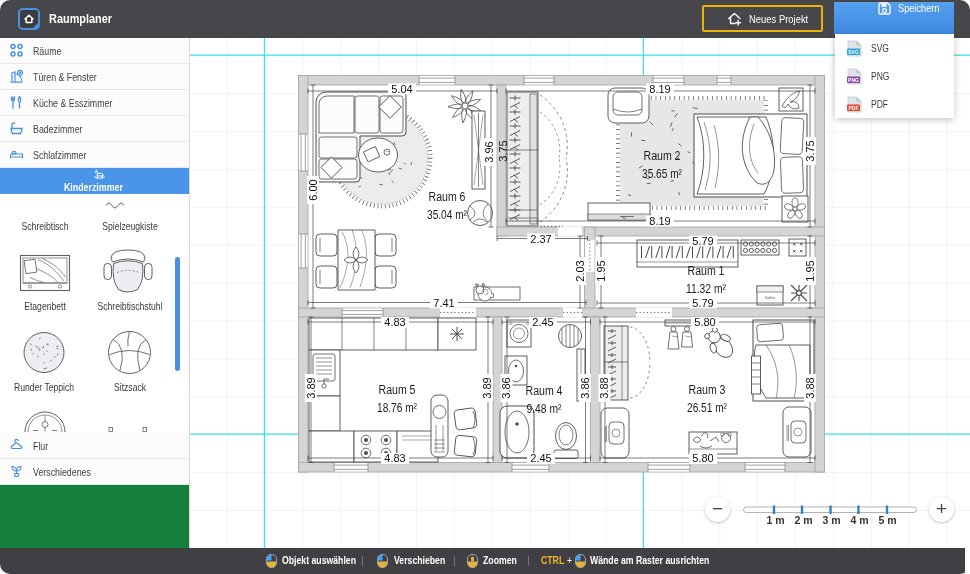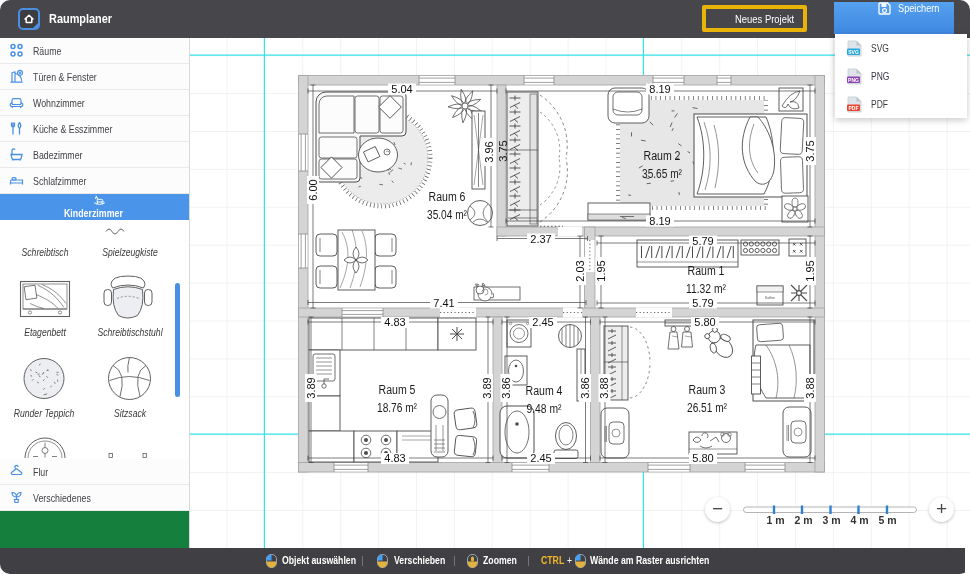--- a/index.html
+++ b/index.html
@@ -1,38 +1,38 @@
 <!DOCTYPE html>
 <html><head>
 <meta charset="utf-8">
 <style>
   html,body{margin:0;padding:0;background:#fff;}
   *{box-sizing:border-box;}
   .app{position:relative;width:970px;height:574px;font-family:"Liberation Sans",sans-serif;border-radius:10px;overflow:hidden;background:#fff;}
   .topbar{position:absolute;left:0;top:0;width:970px;height:38px;background:#47474b;z-index:30;}
   .homebtn{position:absolute;left:18px;top:8px;width:22px;height:22px;}
   .title{position:absolute;left:49px;top:0;height:38px;line-height:38px;color:#fff;font-size:13px;font-weight:bold;transform:scaleX(.84);transform-origin:0 50%;}
-  .btn-np{position:absolute;left:702px;top:5px;width:105px;height:27px;border:4px solid #eab308;border-radius:2px;color:#fff;font-size:11.5px;display:flex;align-items:center;justify-content:flex-start;padding-left:23px;gap:6px;}
+  .btn-np{position:absolute;left:702px;top:5px;width:121px;height:27px;border:2px solid #eab308;border-radius:2px;color:#fff;font-size:11.5px;display:flex;align-items:center;justify-content:flex-start;padding-left:23px;gap:6px;}
   .btn-np span{display:inline-block;transform:scaleX(.82);transform-origin:0 50%;white-space:nowrap;}
   .btn-sp{position:absolute;left:834px;top:2px;width:120px;height:32px;background:linear-gradient(#55a0ef,#3f88e2);color:#fff;font-size:11.5px;display:flex;align-items:flex-start;justify-content:flex-start;padding-left:44px;gap:7px;}
   .btn-sp span{display:inline-block;transform:scaleX(.8);transform-origin:0 50%;white-space:nowrap;}
   .sidebar{position:absolute;left:0;top:38px;width:190px;height:510px;background:#15803d;border-right:1px solid #d9d9d9;z-index:20;}
   .mrow{position:relative;height:26px;border-bottom:1px solid #e9e9e9;display:flex;align-items:center;background:#fcfcfc;}
   .mrow .mic{width:15px;height:15px;margin-left:9px;}
   .mrow .mlb{margin-left:9px;font-size:10.5px;color:#3f3f45;display:inline-block;transform:scaleX(.84);transform-origin:0 50%;white-space:nowrap;}
   .mrow.sel{background:#4a95e9;border-bottom:1px solid #4a95e9;flex-direction:column;}
   .mrow.sel .mlb{color:#fff;font-weight:bold;}
-  .panel{position:relative;height:239px;background:#fff;overflow:hidden;font-style:italic;}
+  .panel{position:relative;height:239px;background:#fff;overflow:hidden;}
   .thlab{position:absolute;font-size:10.5px;color:#3a3a3a;width:100px;text-align:center;transform:scaleX(.82);}
   .sbtrack{position:absolute;right:9px;top:63px;width:5px;height:114px;background:#4a90e2;border-radius:3px;}
   .bottombar{position:absolute;left:0;top:548px;width:965px;height:26px;background:#404044;z-index:30;color:#fff;font-size:10px;font-weight:bold;}
   .bt{position:absolute;top:7px;transform:scaleX(.87);transform-origin:0 50%;white-space:nowrap;}
   .bs{position:absolute;top:6px;color:#7b7b80;font-weight:normal;font-size:11px;}
   .zbtn{position:absolute;width:25px;height:25px;border-radius:50%;background:#fff;box-shadow:0 1px 3px rgba(0,0,0,0.25);z-index:10;color:#4a4a4a;text-align:center;line-height:23px;font-size:19px;}
-  .dropdown{position:absolute;left:835px;top:34px;width:132px;height:84px;background:#fff;box-shadow:0 2px 7px rgba(0,0,0,0.22);z-index:40;text-align:center;}
+  .dropdown{position:absolute;left:835px;top:34px;width:119px;height:84px;background:#fff;box-shadow:0 2px 7px rgba(0,0,0,0.22);z-index:40;text-align:center;}
   .ditem{display:flex;align-items:center;height:28px;padding-left:12px;gap:9px;font-size:10px;color:#3a3a44;}
   .ditem span{display:inline-block;transform:scaleX(.85);transform-origin:0 50%;}
 </style>
 </head>
 <body>
 <div class="app">
 
   <svg id="cv" style="position:absolute;left:190px;top:38px;z-index:1" width="780" height="510" viewBox="190 38 780 510">
     <defs>
       <pattern id="grid" patternUnits="userSpaceOnUse" x="188.6" y="55.2" width="37.9" height="37.9">
@@ -570,28 +570,20 @@
     <div class="mrow">
         <svg class="mic" viewBox="0 0 15 15" fill="none" stroke="#4a90e2" stroke-width="1.2" stroke-linejoin="round">
           <path d="M1.5 13.2 H13.5 M6 13.2 V2.8 L3 3.8 V13.2"></path>
           <path d="M6 4.5 A8 8 0 0 1 12.8 12.5"></path>
           <circle cx="11" cy="3.8" r="2.5"></circle>
           <path d="M11 2.6 V5 M9.8 3.8 H12.2"></path>
         </svg>
         <span class="mlb">Türen &amp; Fenster</span>
       </div>
     <div class="mrow">
-        <svg class="mic" viewBox="0 0 15 15" fill="none" stroke="#4a90e2" stroke-width="1.2">
-          <path d="M3 8 V5.5 A1.8 1.8 0 0 1 4.8 3.7 H10.2 A1.8 1.8 0 0 1 12 5.5 V8"></path>
-          <path d="M3 11.5 H12 A1.8 1.8 0 0 0 13.8 9.7 A1.5 1.5 0 0 0 12 8.2 L11.5 9.5 H3.5 L3 8.2 A1.5 1.5 0 0 0 1.2 9.7 A1.8 1.8 0 0 0 3 11.5 Z"></path>
-          <path d="M3.5 13 L3 11.5 M11.5 13 L12 11.5"></path>
-        </svg>
-        <span class="mlb">Wohnzimmer</span>
-      </div>
-    <div class="mrow">
         <svg class="mic" viewBox="0 0 15 15" fill="none" stroke="#4a90e2" stroke-width="1.3">
           <path d="M4 1.5 V5 M2.5 1.5 V4.5 A1.5 1.5 0 0 0 5.5 4.5 V1.5 M4 5 V13.5"></path>
           <path d="M10.5 1.5 C9 3.5 9 6 10.5 7.5 V13.5 M10.5 7.5 C12 6 12 3.5 10.5 1.5"></path>
         </svg>
         <span class="mlb">Küche &amp; Esszimmer</span>
       </div>
     <div class="mrow">
         <svg class="mic" viewBox="0 0 15 15" fill="none" stroke="#4a90e2" stroke-width="1.3">
           <path d="M2 7.5 H13 L12.2 11 A2 2 0 0 1 10.3 12.5 H4.7 A2 2 0 0 1 2.8 11 Z"></path>
           <path d="M3 7.5 V3.4 A1.6 1.6 0 0 1 6 2.8 M4 13.5 L3.4 12.4 M11 13.5 L11.6 12.4"></path>

